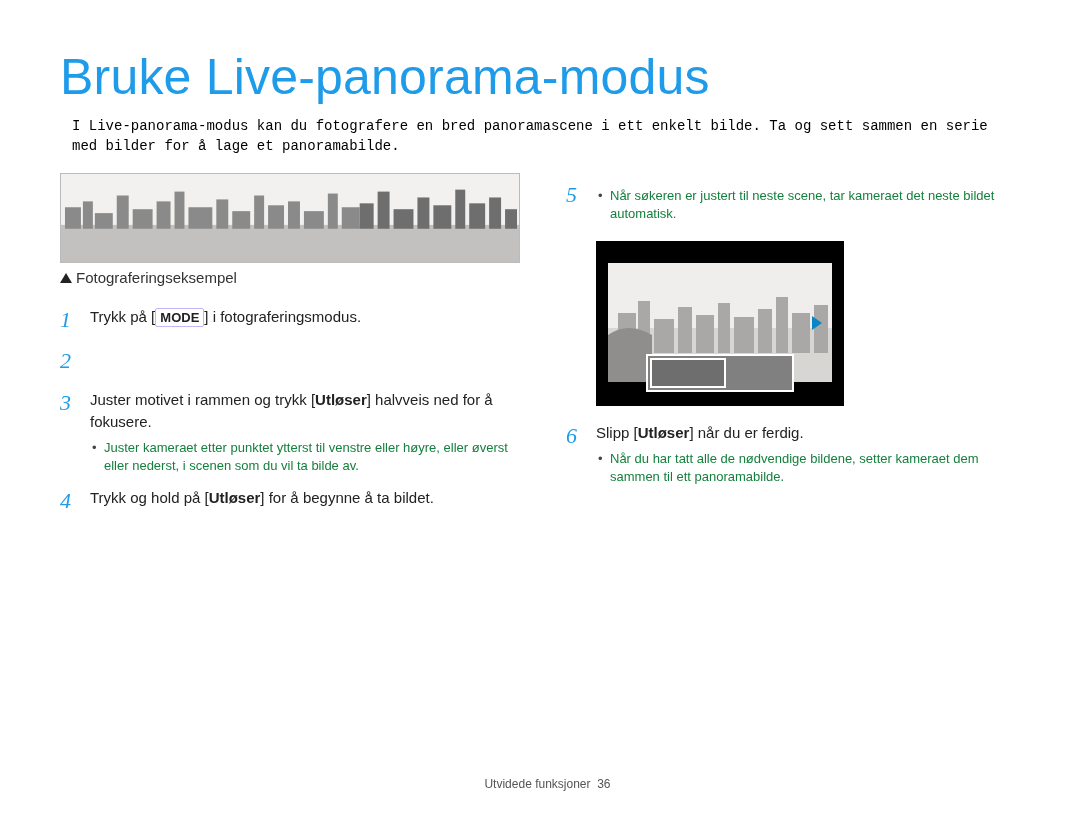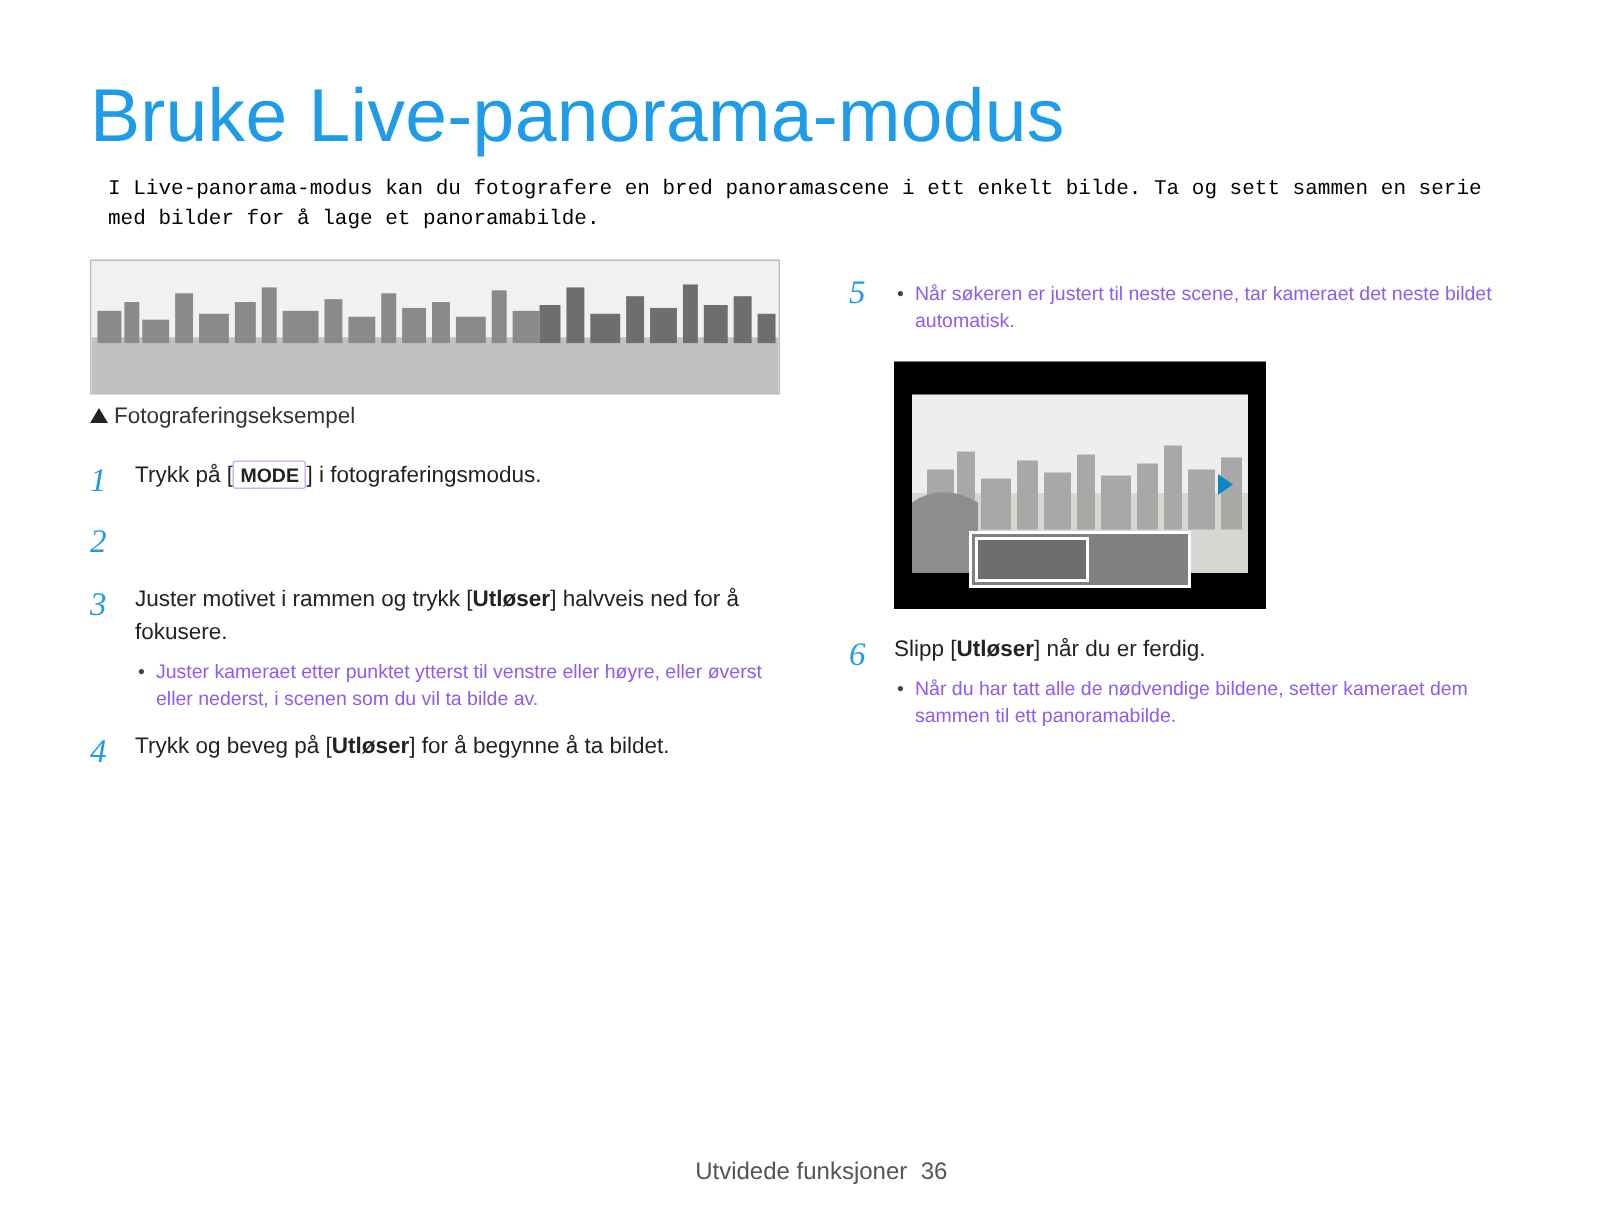--- a/index.html
+++ b/index.html
@@ -116,21 +116,21 @@
     font-size:12px;
     vertical-align: middle;
   }
   .sub-bullets {
     list-style: none;
     padding: 4px 0 0 0;
     margin: 0;
   }
   .sub-bullets li {
     font-size: 13px;
-    color: #8b5cf6;
+    color: #15803d;
     line-height: 1.4;
     padding-left: 14px;
     position: relative;
     margin: 2px 0;
   }
   .sub-bullets li::before {
     content: "•";
     position: absolute;
     left: 2px;
     top: 0;
@@ -174,21 +174,21 @@
     position:absolute; left:2px; top:2px; bottom:2px; width:72px;
     border:2px solid #fff;
     background:#6e6e6e;
   }
 
   .footer {
     position:absolute;
     left:15px; right:0;
     bottom: 24px;
     text-align:center;
-    font-size:16px;
+    font-size:12px;
     color:#555;
   }
   .footer .pg { font-weight:400; }
 </style>
 </head>
 <body>
 
 <div class="page">
   <h1 class="title">Bruke Live-panorama-modus</h1>
   <p class="intro">I Live-panorama-modus kan du fotografere en bred panoramascene i ett enkelt bilde. Ta og sett sammen en serie med bilder for å lage et panoramabilde.</p>
@@ -255,21 +255,21 @@
             </span>
             <ul class="sub-bullets">
               <li>Juster kameraet etter punktet ytterst til venstre eller høyre, eller øverst eller nederst, i scenen som du vil ta bilde av.</li>
             </ul>
           </span>
         </li>
         <li class="step">
           <span class="num">4</span>
           <span class="body">
             <span class="main">
-              <span>Trykk og beveg på [</span><b>Utløser</b><span>] for å begynne å ta bildet.</span>
+              <span>Trykk og hold på [</span><b>Utløser</b><span>] for å begynne å ta bildet.</span>
             </span>
           </span>
         </li>
       </ol>
     </div>
 
     <div class="col col-right">
       <ol class="steps">
         <li class="step">
           <span class="num">5</span>

